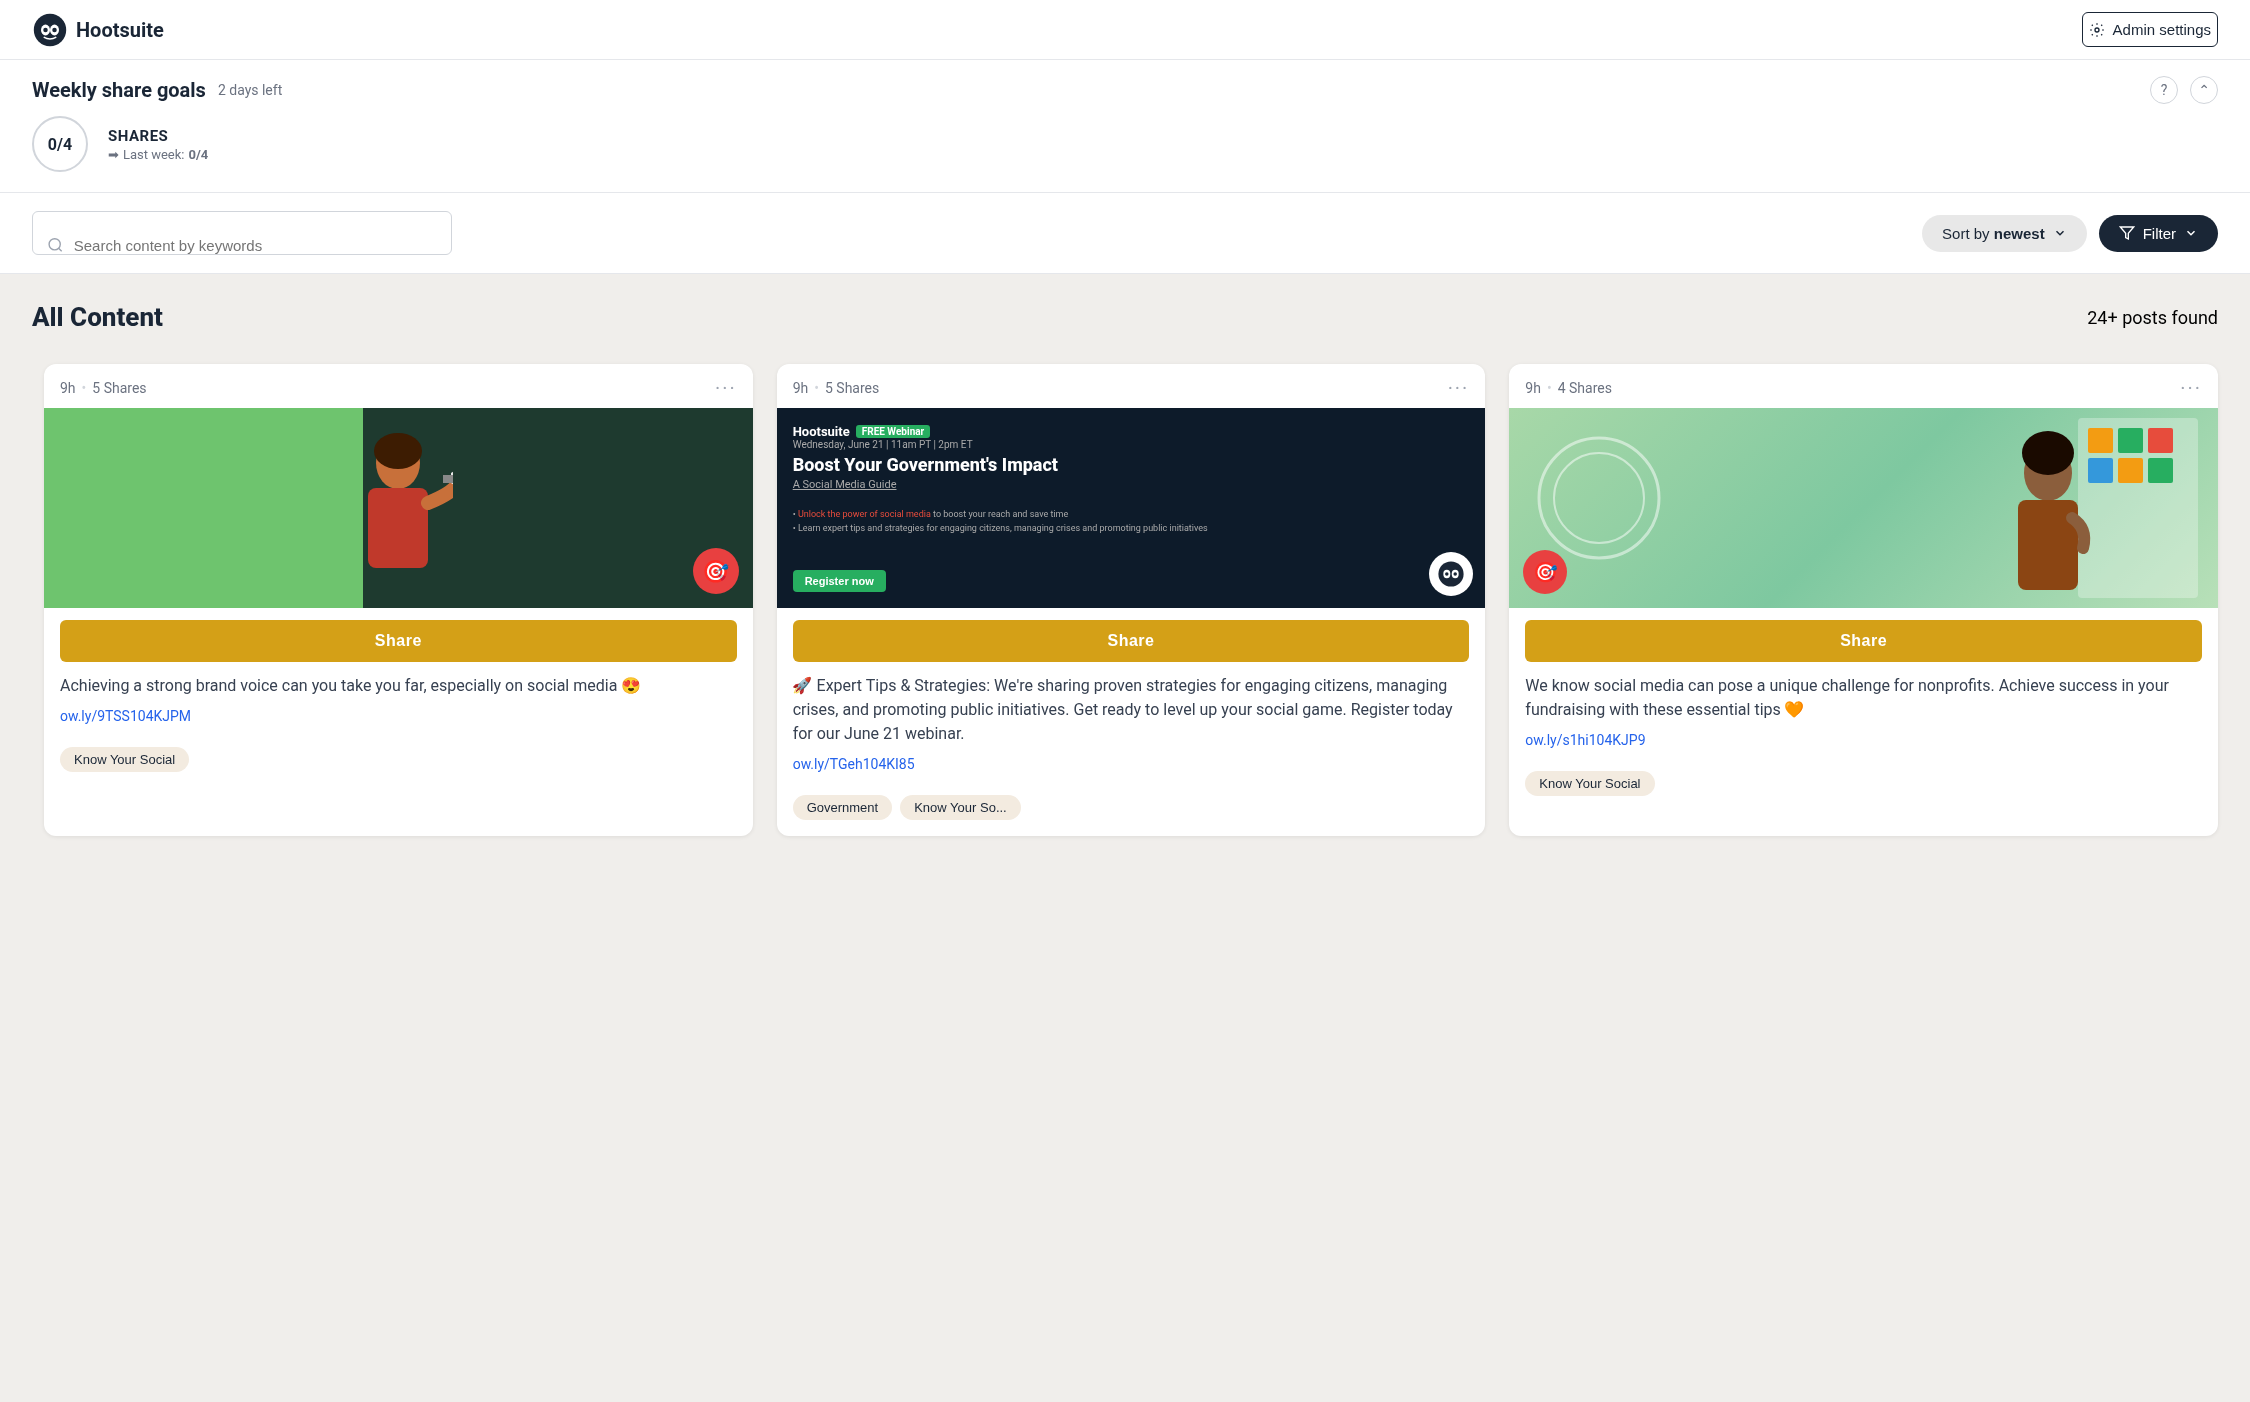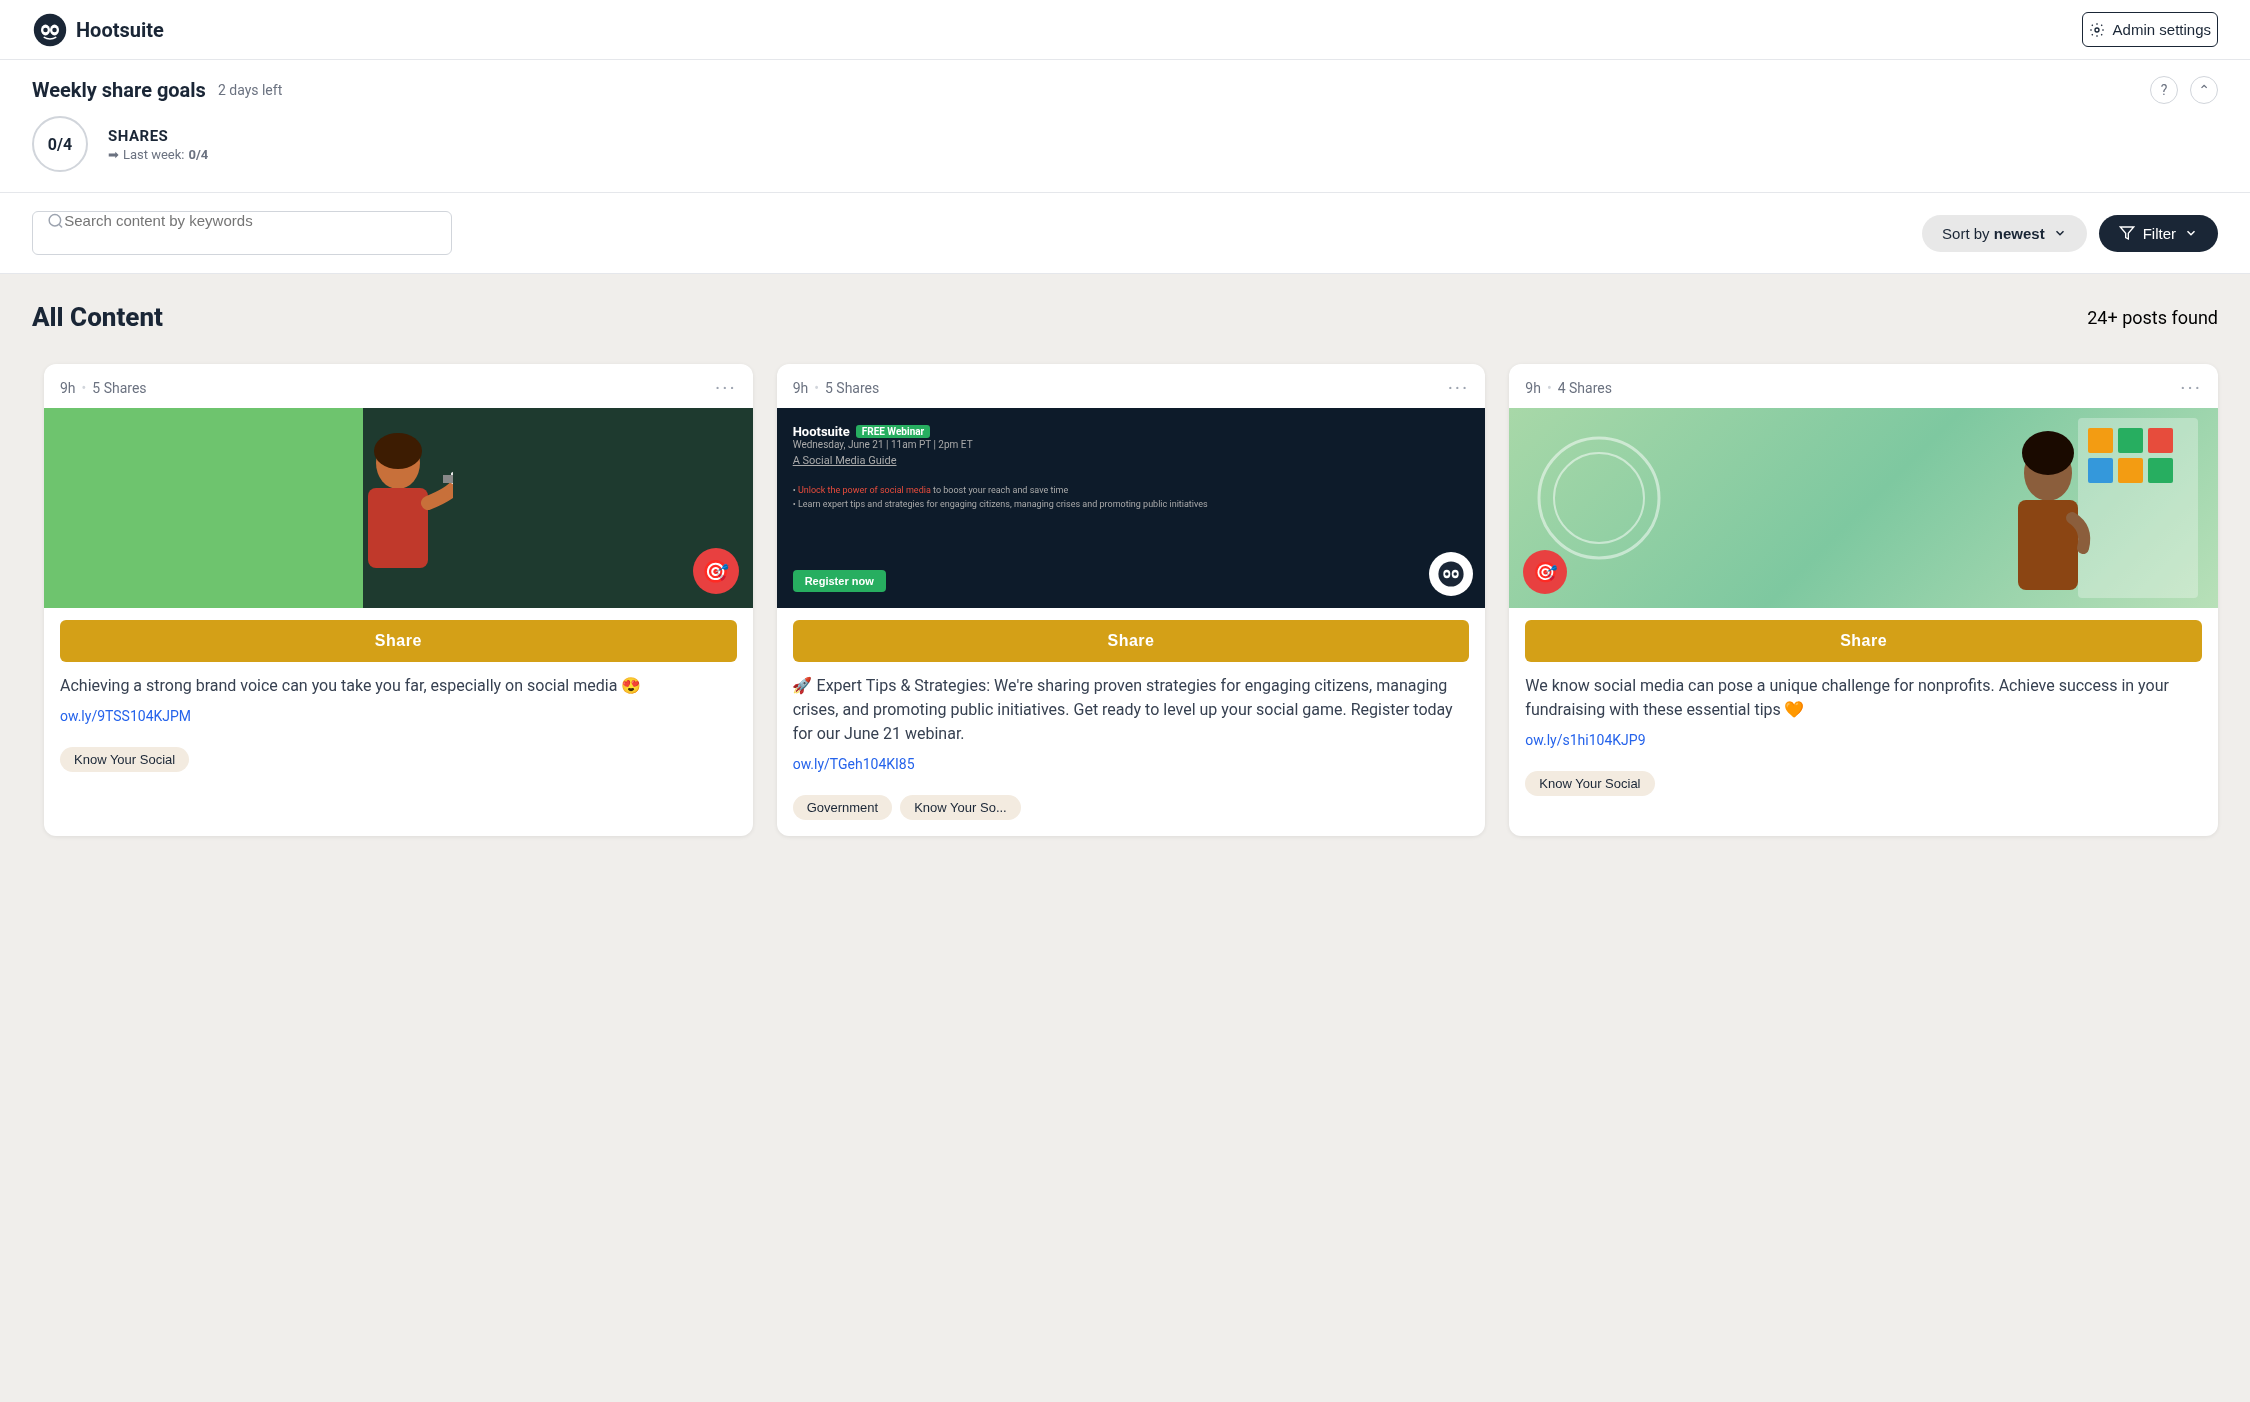--- a/index.html
+++ b/index.html
@@ -129,27 +129,28 @@
     .toolbar {
       background: #fff;
       padding: 18px 32px;
       display: flex;
       align-items: center;
       justify-content: space-between;
       border-bottom: 1px solid #e5e7eb;
     }
     .search-input-wrapper {
       display: flex;
-      align-items: flex-start;
+      align-items: flex-end;
       border: 1.5px solid #d1d5db;
       border-radius: 6px;
       padding: 0 14px;
       background: #fff;
       width: 420px;
       height: 44px;
+      gap: 10px;
     }
     .search-input-wrapper input {
       border: none;
       outline: none;
       font-size: 15px;
       color: #6b7280;
       width: 100%;
       background: transparent;
     }
     .toolbar-right {
@@ -566,20 +567,21 @@
         </div>
         <span class="card-more">···</span>
       </div>
       <div class="card-image card-img-2">
         <div>
           <div class="webinar-top">
             <span class="webinar-brand">Hootsuite</span>
             <span class="webinar-free-badge">FREE Webinar</span>
           </div>
           <div class="webinar-subtitle">Wednesday, June 21 | 11am PT | 2pm ET</div>
+          <div class="webinar-title">Boost Your Government's Impact</div>
           <div class="webinar-tagline">A Social Media Guide</div>
           <div class="webinar-bullets">
             <div>• <span style="color:#e74c3c;">Unlock the power of social media</span> to boost your reach and save time</div>
             <div>• Learn expert tips and strategies for engaging citizens, managing crises and promoting public initiatives</div>
           </div>
         </div>
         <button class="webinar-register-btn">Register now</button>
         <div class="webinar-owl-badge">
           <svg width="28" height="28" viewBox="0 0 40 40" fill="none" xmlns="http://www.w3.org/2000/svg">
             <circle cx="20" cy="20" r="18" fill="#1a2636"></circle>

